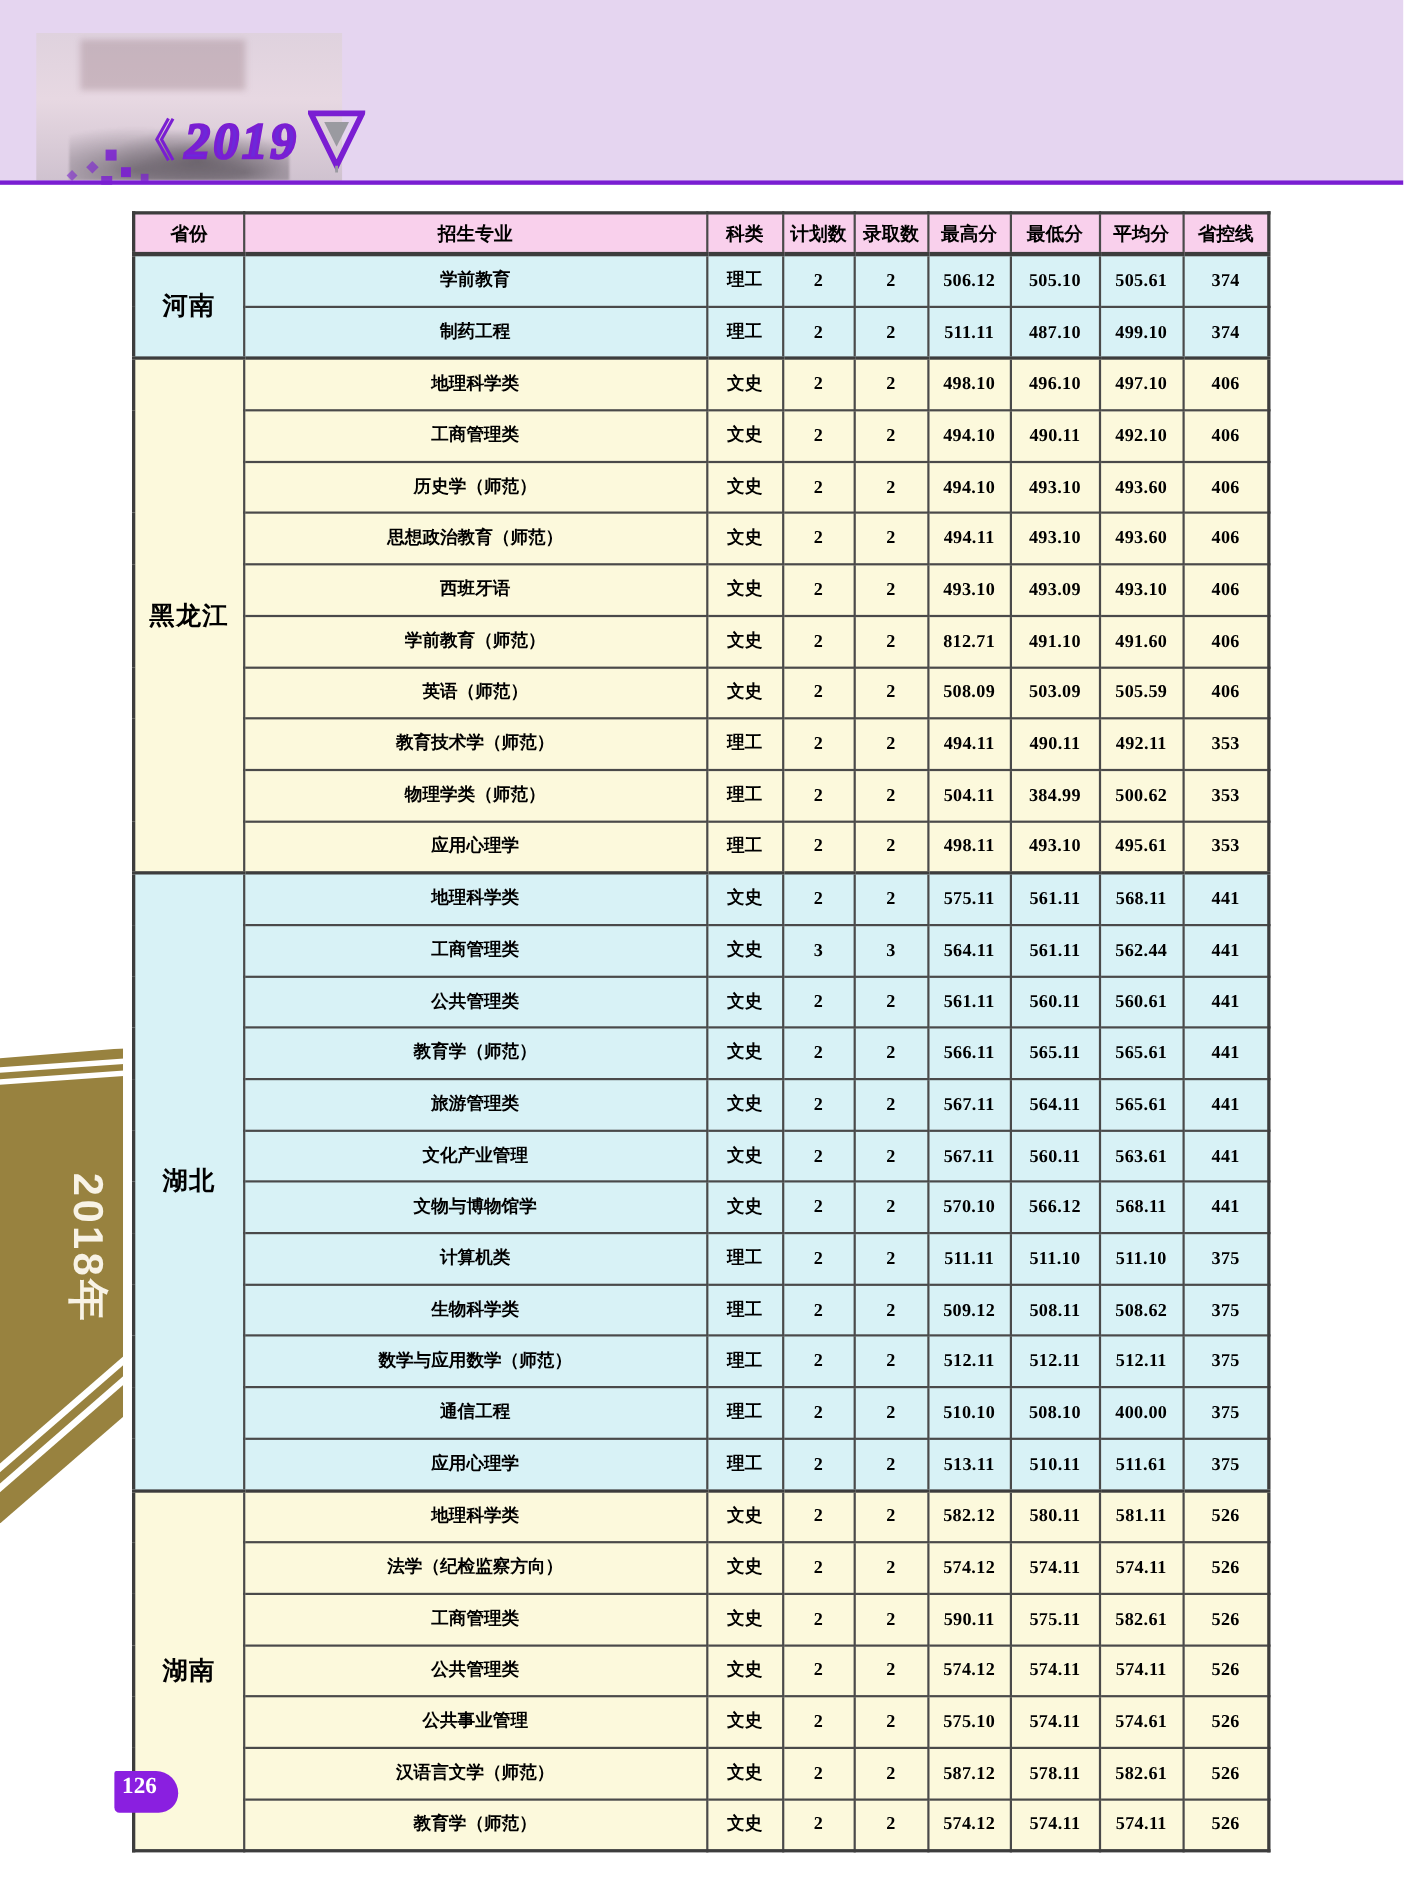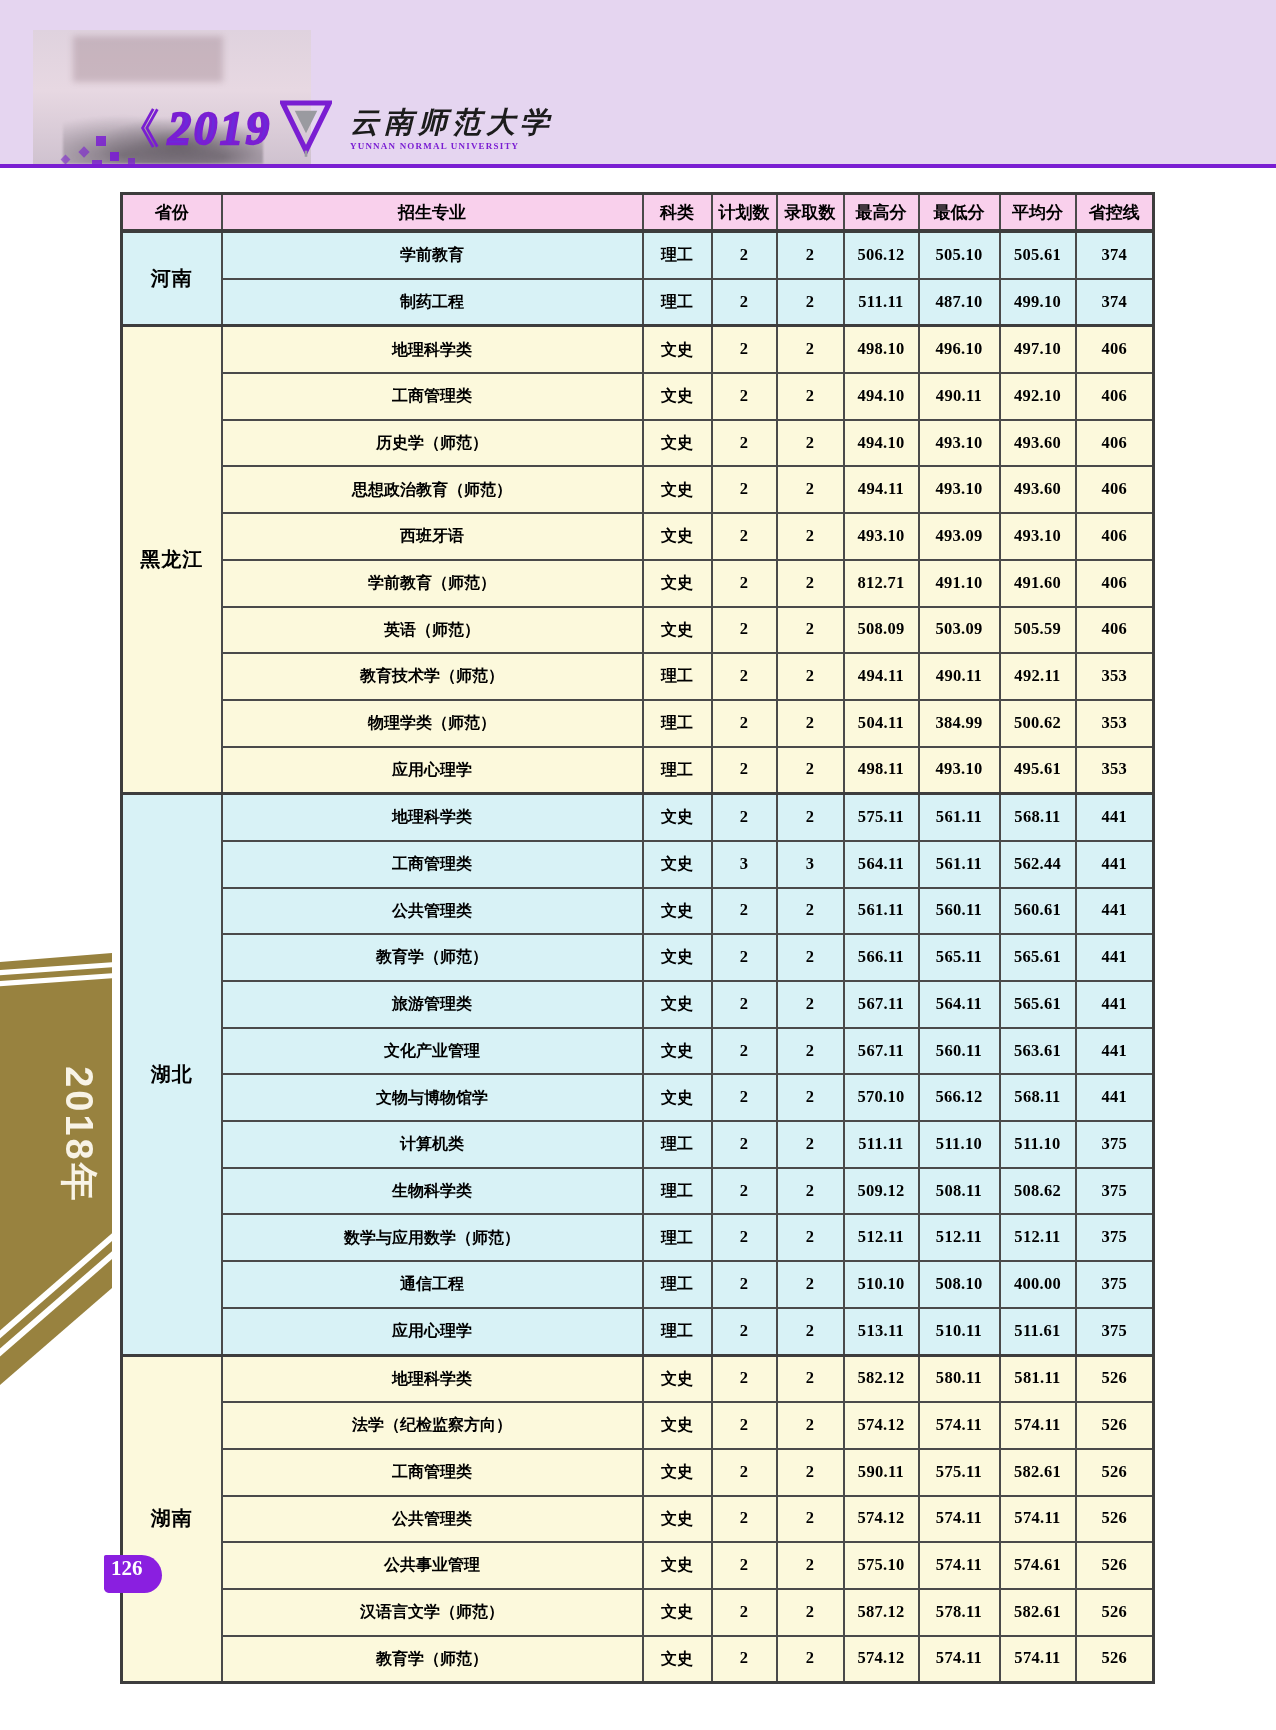--- a/index.html
+++ b/index.html
@@ -36,37 +36,37 @@
 
   
   table.data{position:absolute;left:120px;top:192px;width:1032px;
     border-collapse:collapse;table-layout:fixed;}
   table.data{border:3px solid var(--thick);padding-left:44px;}
   table.data th{height:34px;background:var(--pink);border:2px solid var(--border);
     border-bottom:4px solid var(--thick);font-size:17px;font-weight:bold;color:#000;padding:0;}
   table.data td{height:44.7px;border:2px solid var(--border);text-align:center;
     font-size:16px;font-weight:bold;color:#000;padding:0 2px;line-height:1.15;}
   table.data td.num{font-size:16.5px;letter-spacing:0.3px;}
-  table.data td.province{font-size:20px;letter-spacing:1px;}
+  table.data td.province{font-size:23px;letter-spacing:1px;}
   tr.tint-cyan td{background:var(--cyan);}
   tr.tint-cream td{background:var(--cream);}
   tr.section-start td{border-top:3px solid var(--thick);}
 
   
   .side-tab{position:absolute;left:0;top:953px;width:112px;height:432px;background:var(--gold);
     clip-path:polygon(0 9px,100% 0,100% 335px,0 100%);}
   .tab-stripe{position:absolute;background:#ffffff;}
   .ts-h{left:-6px;width:130px;height:5px;transform:rotate(-4deg);}
   .ts-d{left:-30px;width:190px;height:6px;transform:rotate(-41deg);}
   .tab-year{position:absolute;left:-61px;top:160px;width:280px;height:44px;line-height:44px;
     transform:rotate(90deg);text-align:center;color:#F8F3E6;font-size:38px;font-weight:bold;
     font-family:"Liberation Sans","DejaVu Sans",sans-serif;letter-spacing:3px;}
 
   
-  .page-badge{position:absolute;left:104px;top:1555px;width:58px;height:38px;
+  .page-badge{position:absolute;left:104px;top:1610px;width:58px;height:38px;
     background:var(--badge);border-radius:3px 34px 30px 8px;color:#fff;
     font-size:21px;font-weight:bold;padding:1px 0 0 7px;box-sizing:border-box;}
 </style>
 </head>
 <body>
 
 <div class="page">
 
   <div class="banner">
     <div class="photo">
@@ -82,24 +82,20 @@
     <div class="px" style="left:92px;top:160px;width:10px;height:8px;opacity:.8;"></div>
 
     <div class="logo-row">
       <span class="guillemet">《</span>
       <span class="y2019">2019</span>
       <svg class="tri" viewBox="0 0 60 66">
         <polygon points="3,3 57,3 30,58" fill="none" stroke="#7A1ED2" stroke-width="6"></polygon>
         <polygon points="17,12 43,12 30,38" fill="#9a9aa0"></polygon>
         <line x1="30" y1="58" x2="30" y2="65" stroke="#9a9aa0" stroke-width="3"></line>
       </svg>
-      <span class="uni">
-        <span class="uni-cn">云南师范大学</span>
-        <span class="uni-en">YUNNAN NORMAL UNIVERSITY</span>
-      </span>
     </div>
   </div>
   <div class="rule"></div>
 
   <table class="data">
     <colgroup>
       <col style="width:100px">
         <col style="width:421px">
         <col style="width:69px">
       <col style="width:65px">

